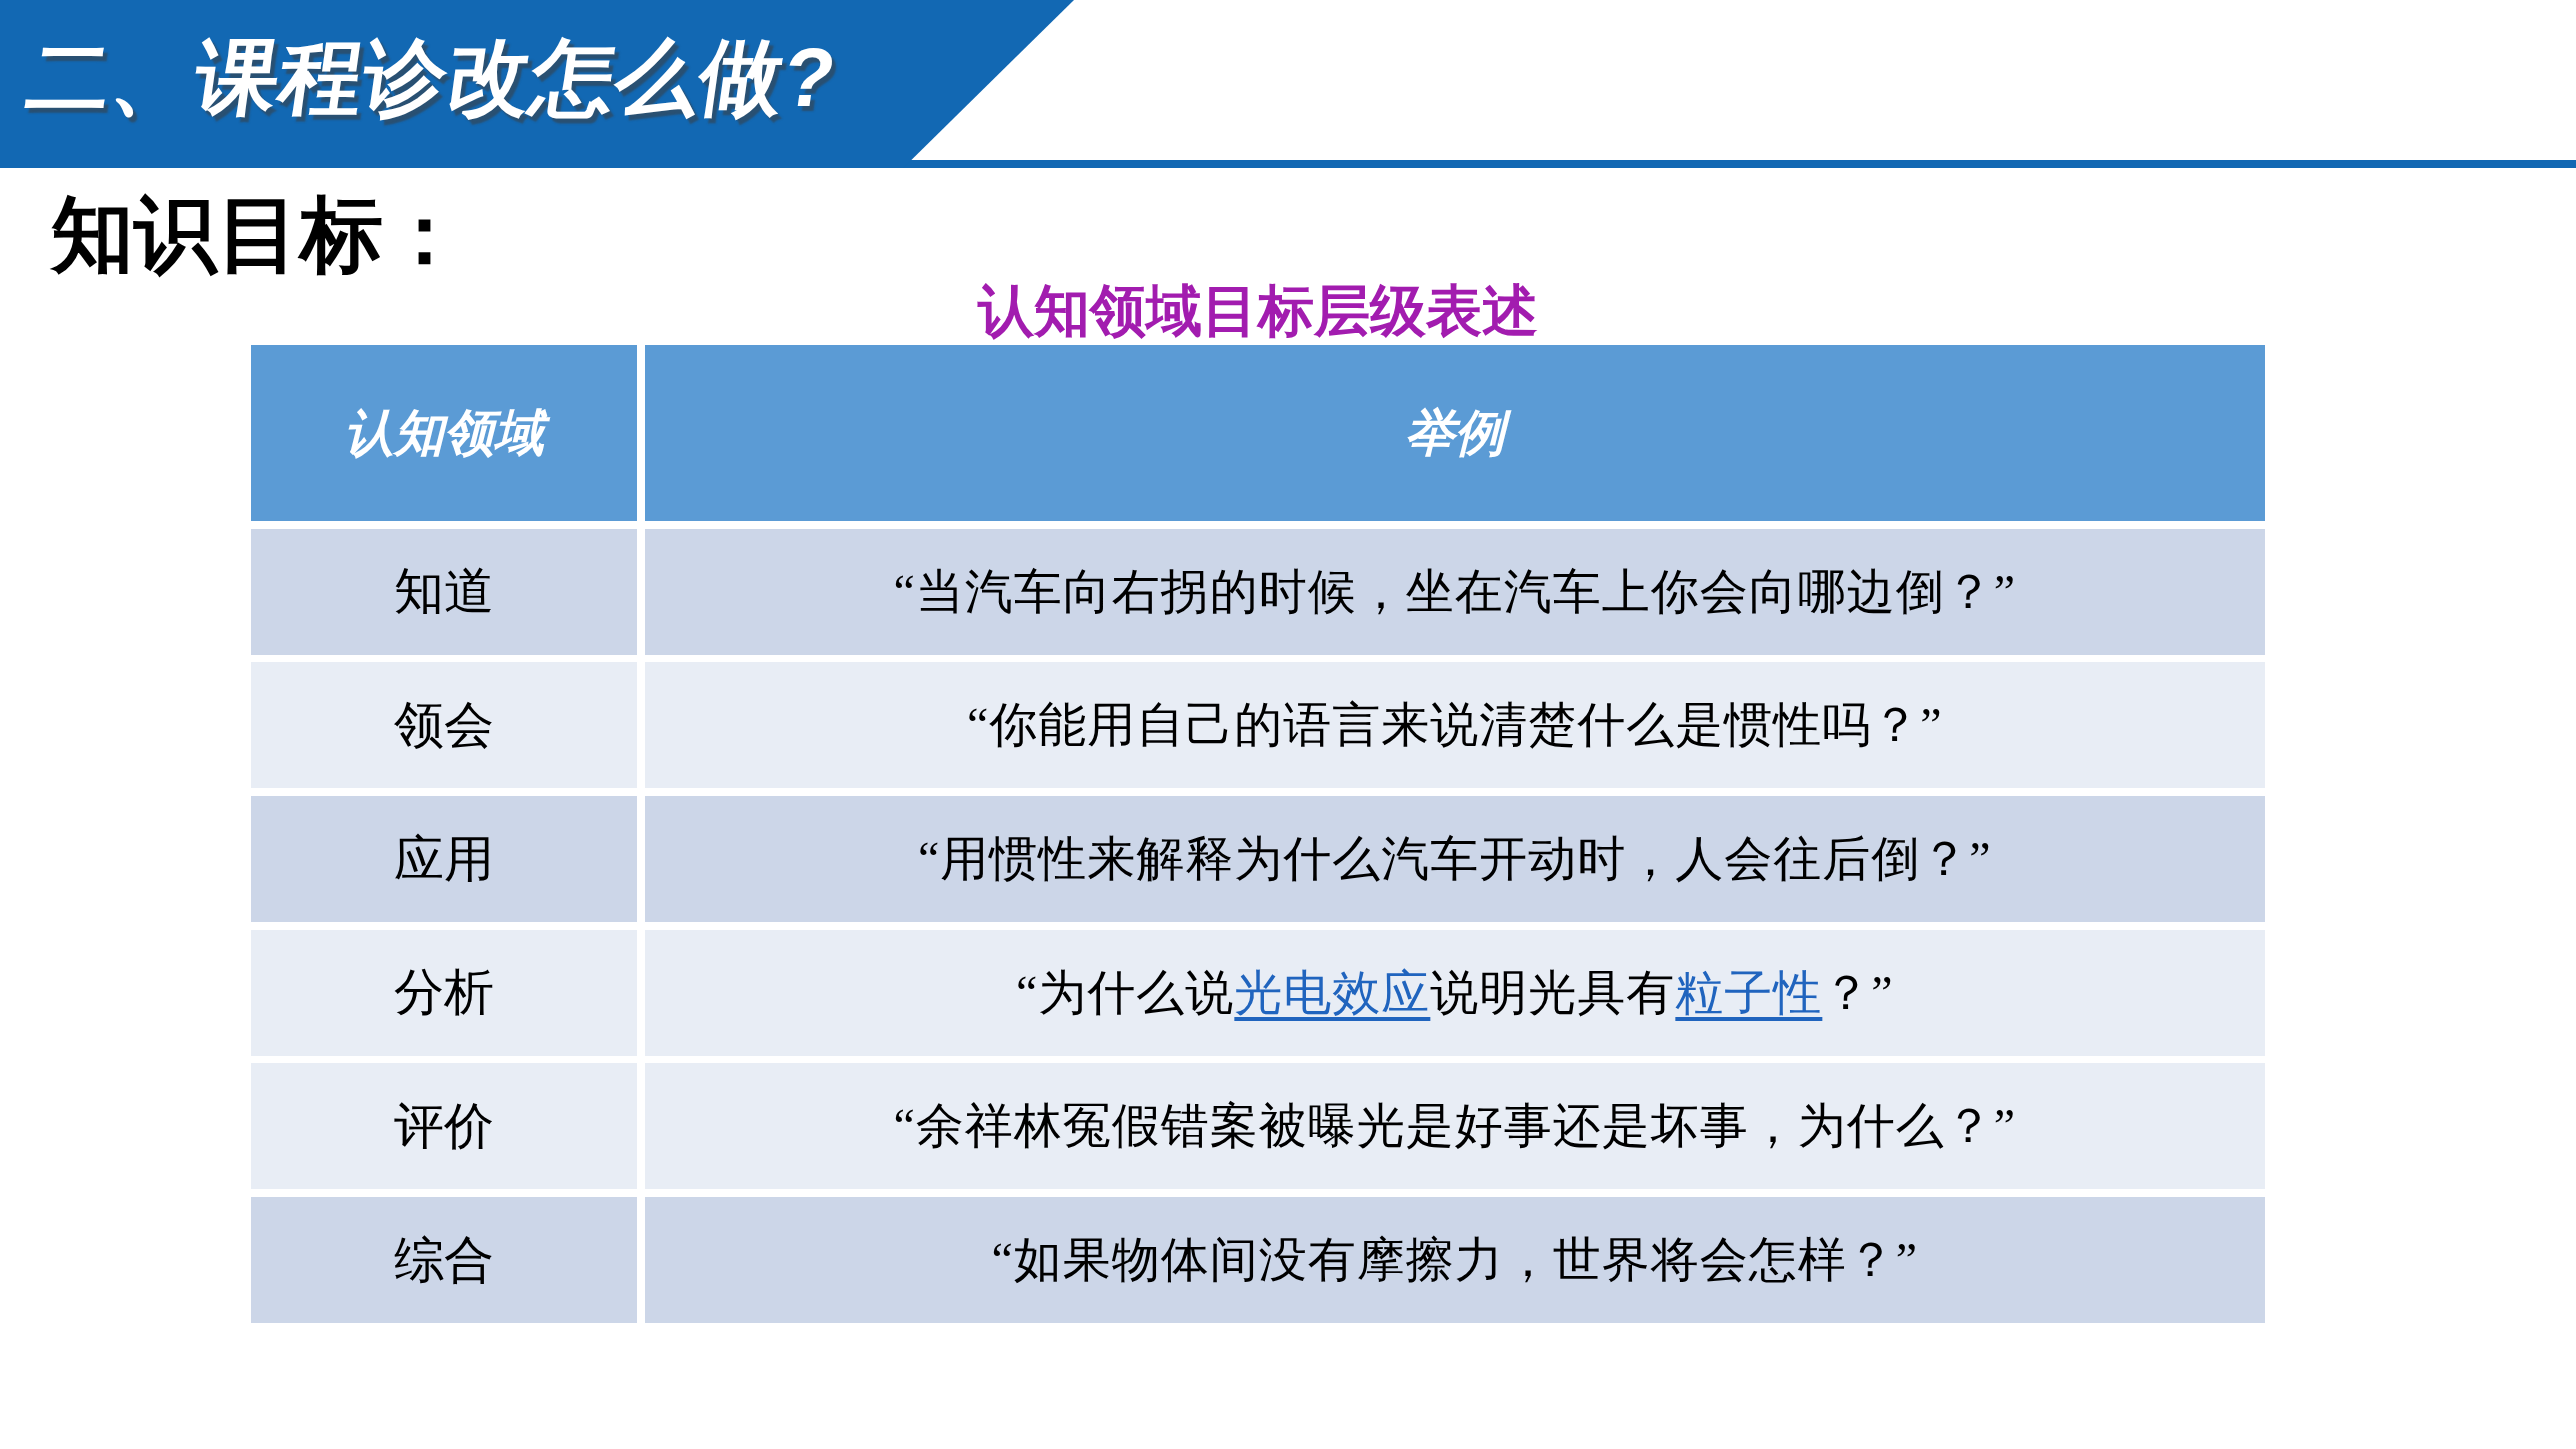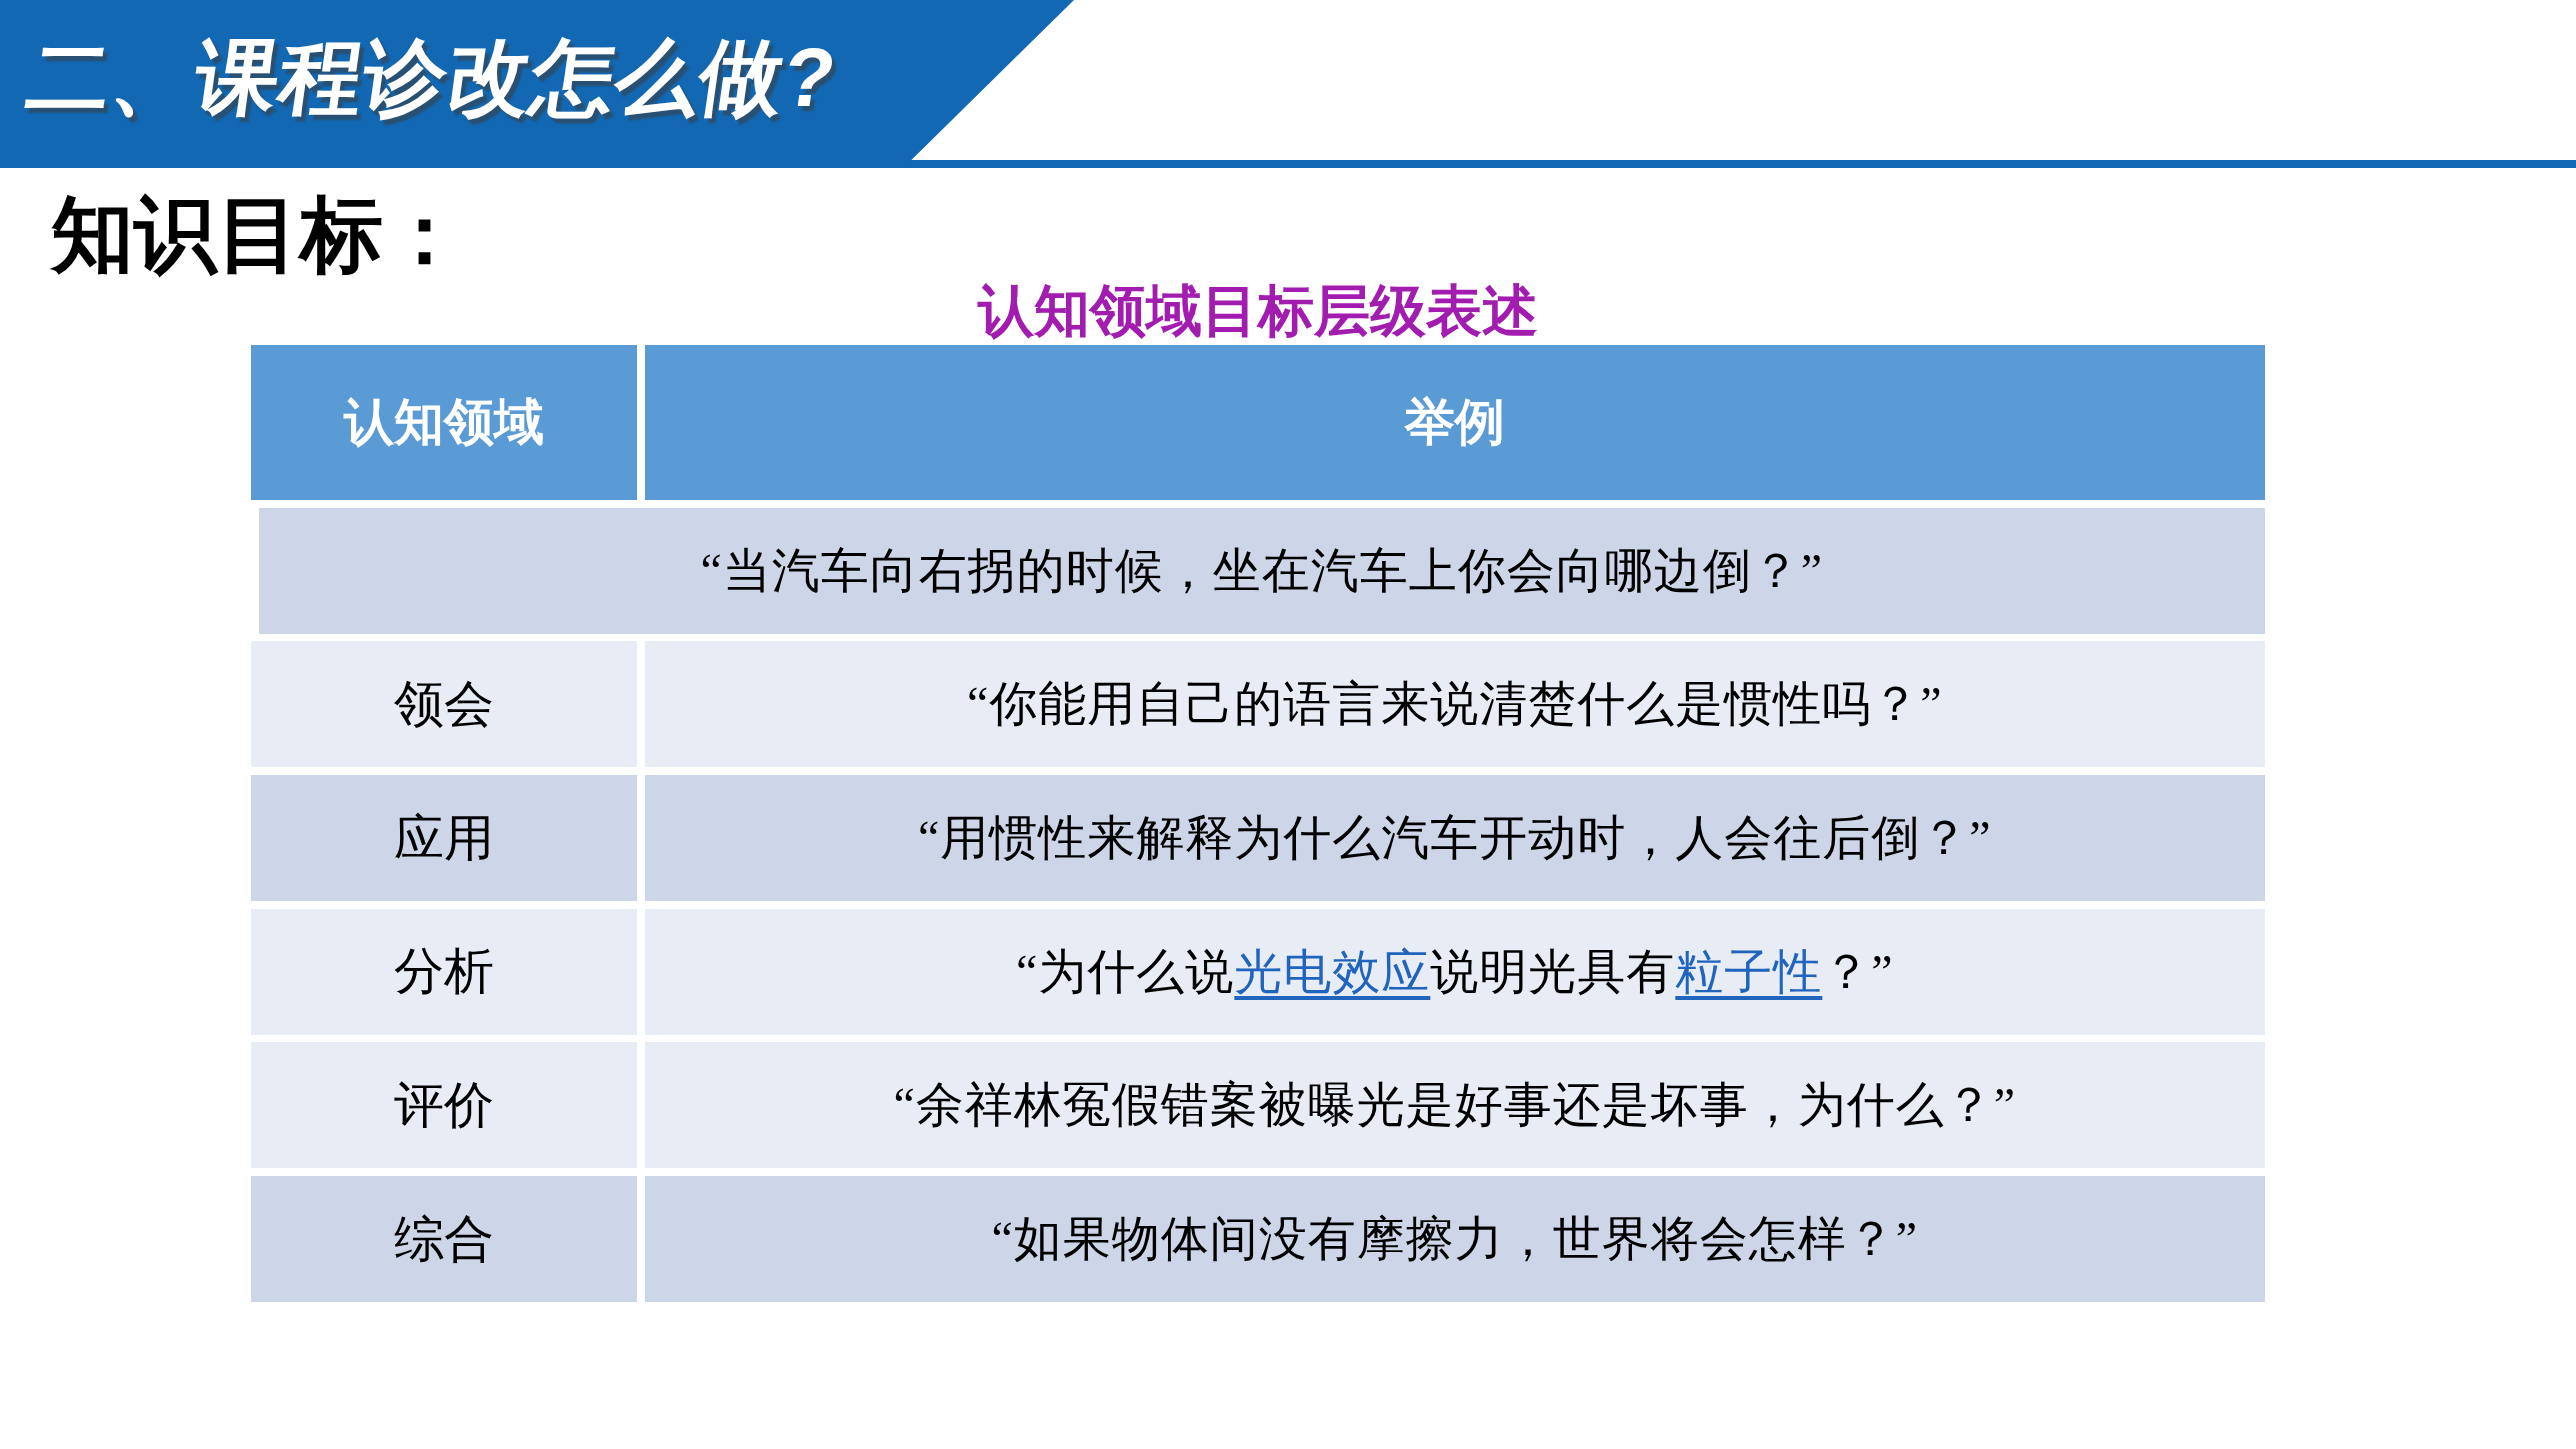--- a/index.html
+++ b/index.html
@@ -37,21 +37,21 @@
     position:absolute;left:251px;top:274px;width:2014px;
     text-align:center;font-size:56px;font-weight:bold;color:#a21caf;
   }
 
   
   .table{position:absolute;left:251px;top:345px;width:2014px;}
   .row{display:flex;margin-bottom:7.7px;}
   .c1{width:386px;display:flex;align-items:center;justify-content:center;}
   .colgap{width:7.7px;background:#ffffff;}
   .c2{flex:1;display:flex;align-items:center;justify-content:center;text-align:center;}
-  .thead{height:155px;}
+  .thead{height:176px;font-style:italic;}
   .thead .c1,.thead .c2{background:var(--headerBg,#5b9bd5);color:#ffffff;font-weight:bold;font-size:50px;}
   .drow{height:126px;}
   .row-a .c1,.row-a .c2{background:var(--rowA,#ccd6e8);}
   .row-b .c1,.row-b .c2{background:var(--rowB,#e8edf5);}
   .drow .c1{font-size:50px;color:#000000;}
   .drow .c2{font-family:"Liberation Serif",serif;font-size:48px;color:#000000;letter-spacing:1px;text-align:center;}
   .link{color:var(--link,#2064be);text-decoration:underline;text-underline-offset:7.7px;cursor:pointer;}
 </style>
 </head>
 <body>
@@ -69,20 +69,21 @@
 
   <div class="table">
 
     <div class="row thead">
       <div class="c1">认知领域</div>
       <div class="colgap"></div>
       <div class="c2">举例</div>
     </div>
 
     <div class="row drow row-a">
+      <div class="c1">知道</div>
       <div class="colgap"></div>
       <div class="c2">“当汽车向右拐的时候，坐在汽车上你会向哪边倒？”</div>
     </div>
 
     <div class="row drow row-b">
       <div class="c1">领会</div>
       <div class="colgap"></div>
       <div class="c2">“你能用自己的语言来说清楚什么是惯性吗？”</div>
     </div>
 

